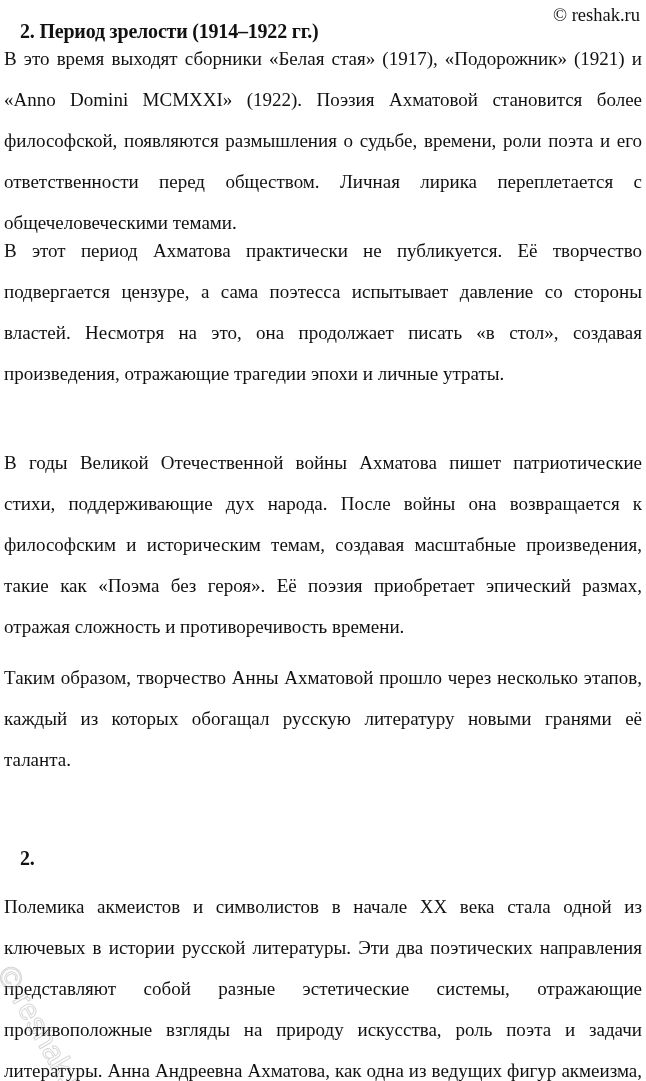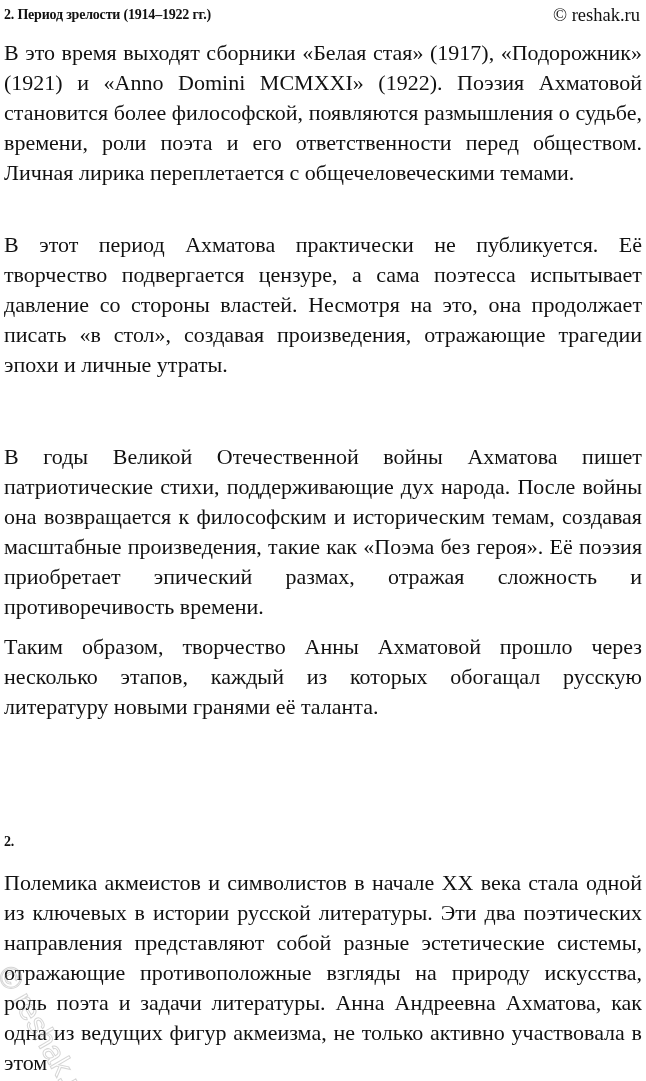--- a/index.html
+++ b/index.html
@@ -4,30 +4,30 @@
   <style>
     html, body { margin: 0; padding: 0; background: #ffffff; }
     body {
       width: 646px; height: 1081px; overflow: hidden; position: relative;
       font-family: "Liberation Serif", "DejaVu Serif", serif;
       color: #111111;
     }
     .page { position: absolute; left: 4px; top: 0; width: 638px; }
     .header-row { position: relative; height: 32px; }
     .heading {
-      font-weight: bold; font-size: 14px; line-height: 24px; margin: 0;
+      font-weight: bold; font-size: 20px; line-height: 24px; margin: 16px;
       letter-spacing: -0.2px;
     }
     .header-row .heading { position: absolute; left: 0; top: 3px; }
     .copyright {
       position: absolute; right: 2px; top: 3px; font-size: 18.5px; line-height: 24px;
       color: #111;
     }
     p.body {
-      margin: 0; font-size: 22px; line-height: 30px; text-align: justify;
+      margin: 0; font-size: 19px; line-height: 41px; text-align: justify;
       text-align-last: left;
     }
     .sec { position: absolute; left: 0; width: 638px; }
     .watermark {
       position: absolute; left: 10px; top: 920px; width: 120px; height: 150px;
       pointer-events: none; opacity: 0.35;
     }
     .watermark span {
       position: absolute; left: 10px; top: 40px; font-size: 30px; color: #999;
       font-family: "Liberation Sans", sans-serif;

